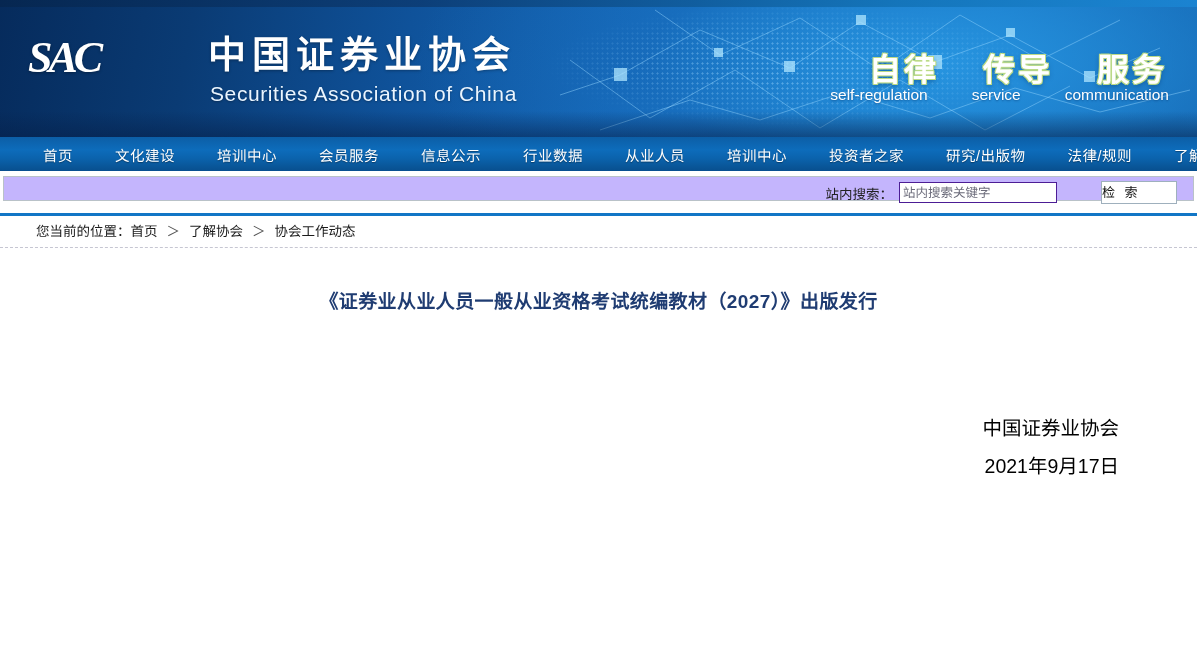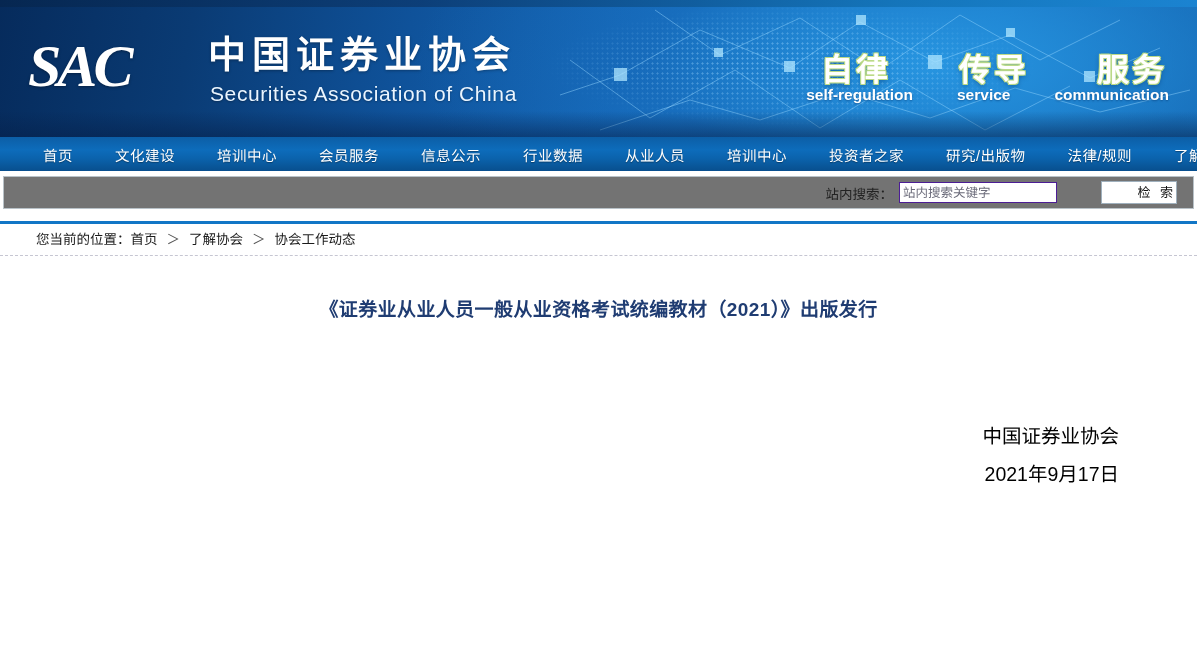--- a/index.html
+++ b/index.html
@@ -45,21 +45,21 @@
   }
   .banner .botfade {
     position:absolute; left:0; bottom:0; width:100%; height:26px;
     background: linear-gradient(180deg, rgba(5,30,70,0) 0%, rgba(5,32,74,0.55) 100%);
   }
 
   .logo-sac {
     position: absolute;
     left: 28px; top: 36px;
     font-family: "Liberation Serif", "DejaVu Serif", serif;
-    font-size: 60px;
+    font-size: 44px;
     font-weight: bold;
     font-style: italic;
     letter-spacing: -4px;
     color: #ffffff;
     line-height: 1;
     text-shadow: 0 1px 3px rgba(0,0,0,.35);
   }
   .logo-cn {
     position: absolute;
     left: 208px; top: 36px;
@@ -76,40 +76,40 @@
     font-size: 21px;
     letter-spacing: .6px;
     color: #eaf5ff;
     text-shadow: 0 1px 2px rgba(0,0,0,.3);
   }
 
   .slogan-cn {
     position: absolute;
     top: 44px; right: 30px;
     display: flex;
-    gap: 68px;
+    gap: 44px;
     font-size: 32px;
     font-weight: bold;
     letter-spacing: 3px;
     color: #ffffff;
     text-shadow:
       0 0 1px #cfe7a0,
       1px 1px 0 #b9d985,
       -1px 1px 0 #b9d985,
       1px -1px 0 #b9d985,
       -1px -1px 0 #b9d985,
       0 2px 5px rgba(0,40,90,.5);
   }
   .slogan-en {
     position: absolute;
     top: 86px; right: 28px;
     display: flex;
     gap: 44px;
     font-size: 15.5px;
-    font-weight: bold;
+    font-weight: normal;
     color: #ffffff;
     text-shadow: 0 1px 2px rgba(0,40,90,.45);
   }
 
   
   .nav-wrap {
     position: relative;
     width: 1197px;
     height: 36px;
     background: linear-gradient(180deg, #0c5ea6 0%, #0d6cbb 38%, #0b63ad 62%, #084f8e 100%);
@@ -130,24 +130,24 @@
     cursor: pointer;
     white-space: nowrap;
     text-shadow: 0 1px 1px rgba(0,0,0,.35);
   }
 
   
   .searchbar {
     position: relative;
     margin: 3px 3px 0 3px;
     width: 1191px;
-    height: 33px;
+    height: 25px;
     box-sizing: border-box;
     border: 1px solid #b9c2c8;
-    background: #737373;
+    background: #c4b5fd;
   }
   .search-inner {
     position: absolute;
     right: 16px; top: 4px;
     display: flex;
     align-items: center;
   }
   .search-label {
     font-size: 13.5px;
     color: #222;
@@ -171,21 +171,21 @@
     width: 76px;
     height: 23px;
     box-sizing: border-box;
     border: 1px solid #9fb0bd;
     background: #ffffff;
     font-size: 13px;
     letter-spacing: 3px;
     color: #111;
     cursor: pointer;
     font-family: "Liberation Sans", sans-serif;
-    text-align: right;
+    text-align: left;
     line-height: 21px;
     padding: 0;
   }
 
   
   .crumb-top-rule {
     margin-top: 12px;
     width: 1197px;
     height: 3px;
     background: #1176c6;
@@ -304,18 +304,18 @@
     <button class="search-btn">检 索</button>
   </div>
 </div>
 
 <div class="crumb-top-rule"></div>
 <div class="crumb">
   <span>您当前的位置：</span><span class="crumb-link">首页</span><span class="sep">＞</span><span class="crumb-link">了解协会</span><span class="sep">＞</span><span class="crumb-link">协会工作动态</span>
 </div>
 
 <div class="article">
-  <div class="art-title">《证券业从业人员一般从业资格考试统编教材（2021）》出版发行</div>
+  <div class="art-title">《证券业从业人员一般从业资格考试统编教材（2027）》出版发行</div>
   <div class="art-sign">
     <div>中国证券业协会</div>
     <div>2021年9月17日</div>
   </div>
 </div>
 
 </body></html>

